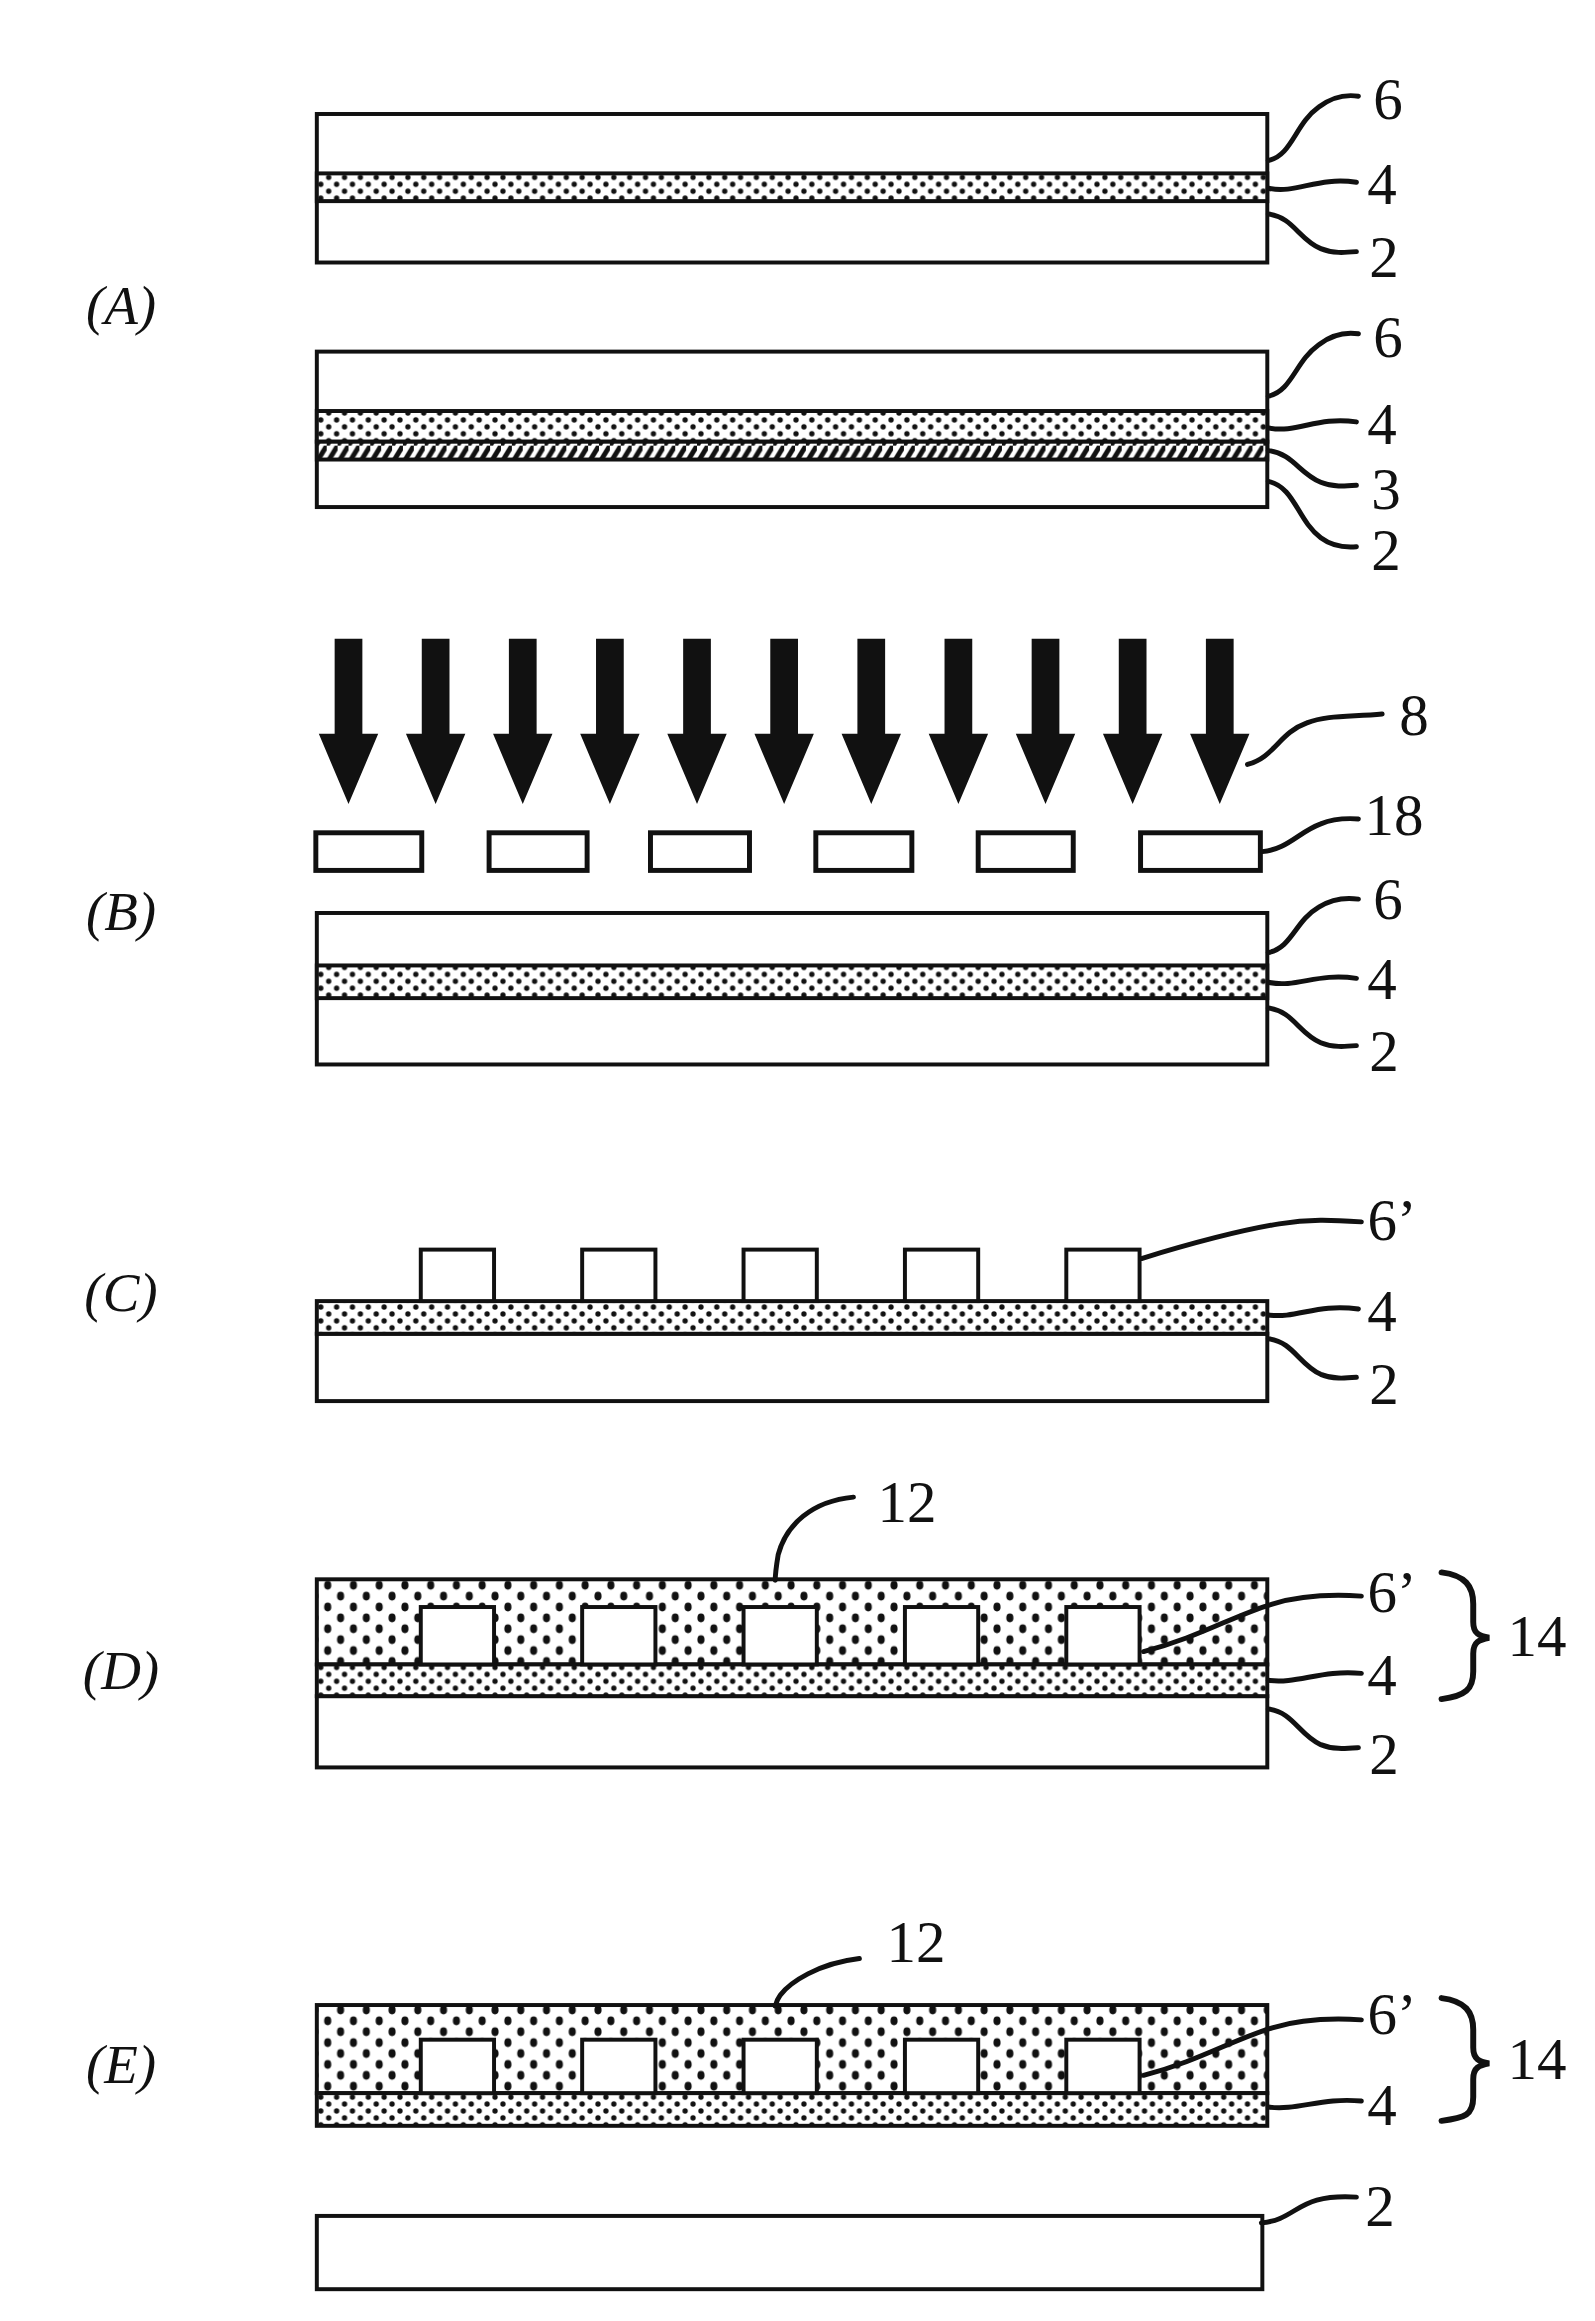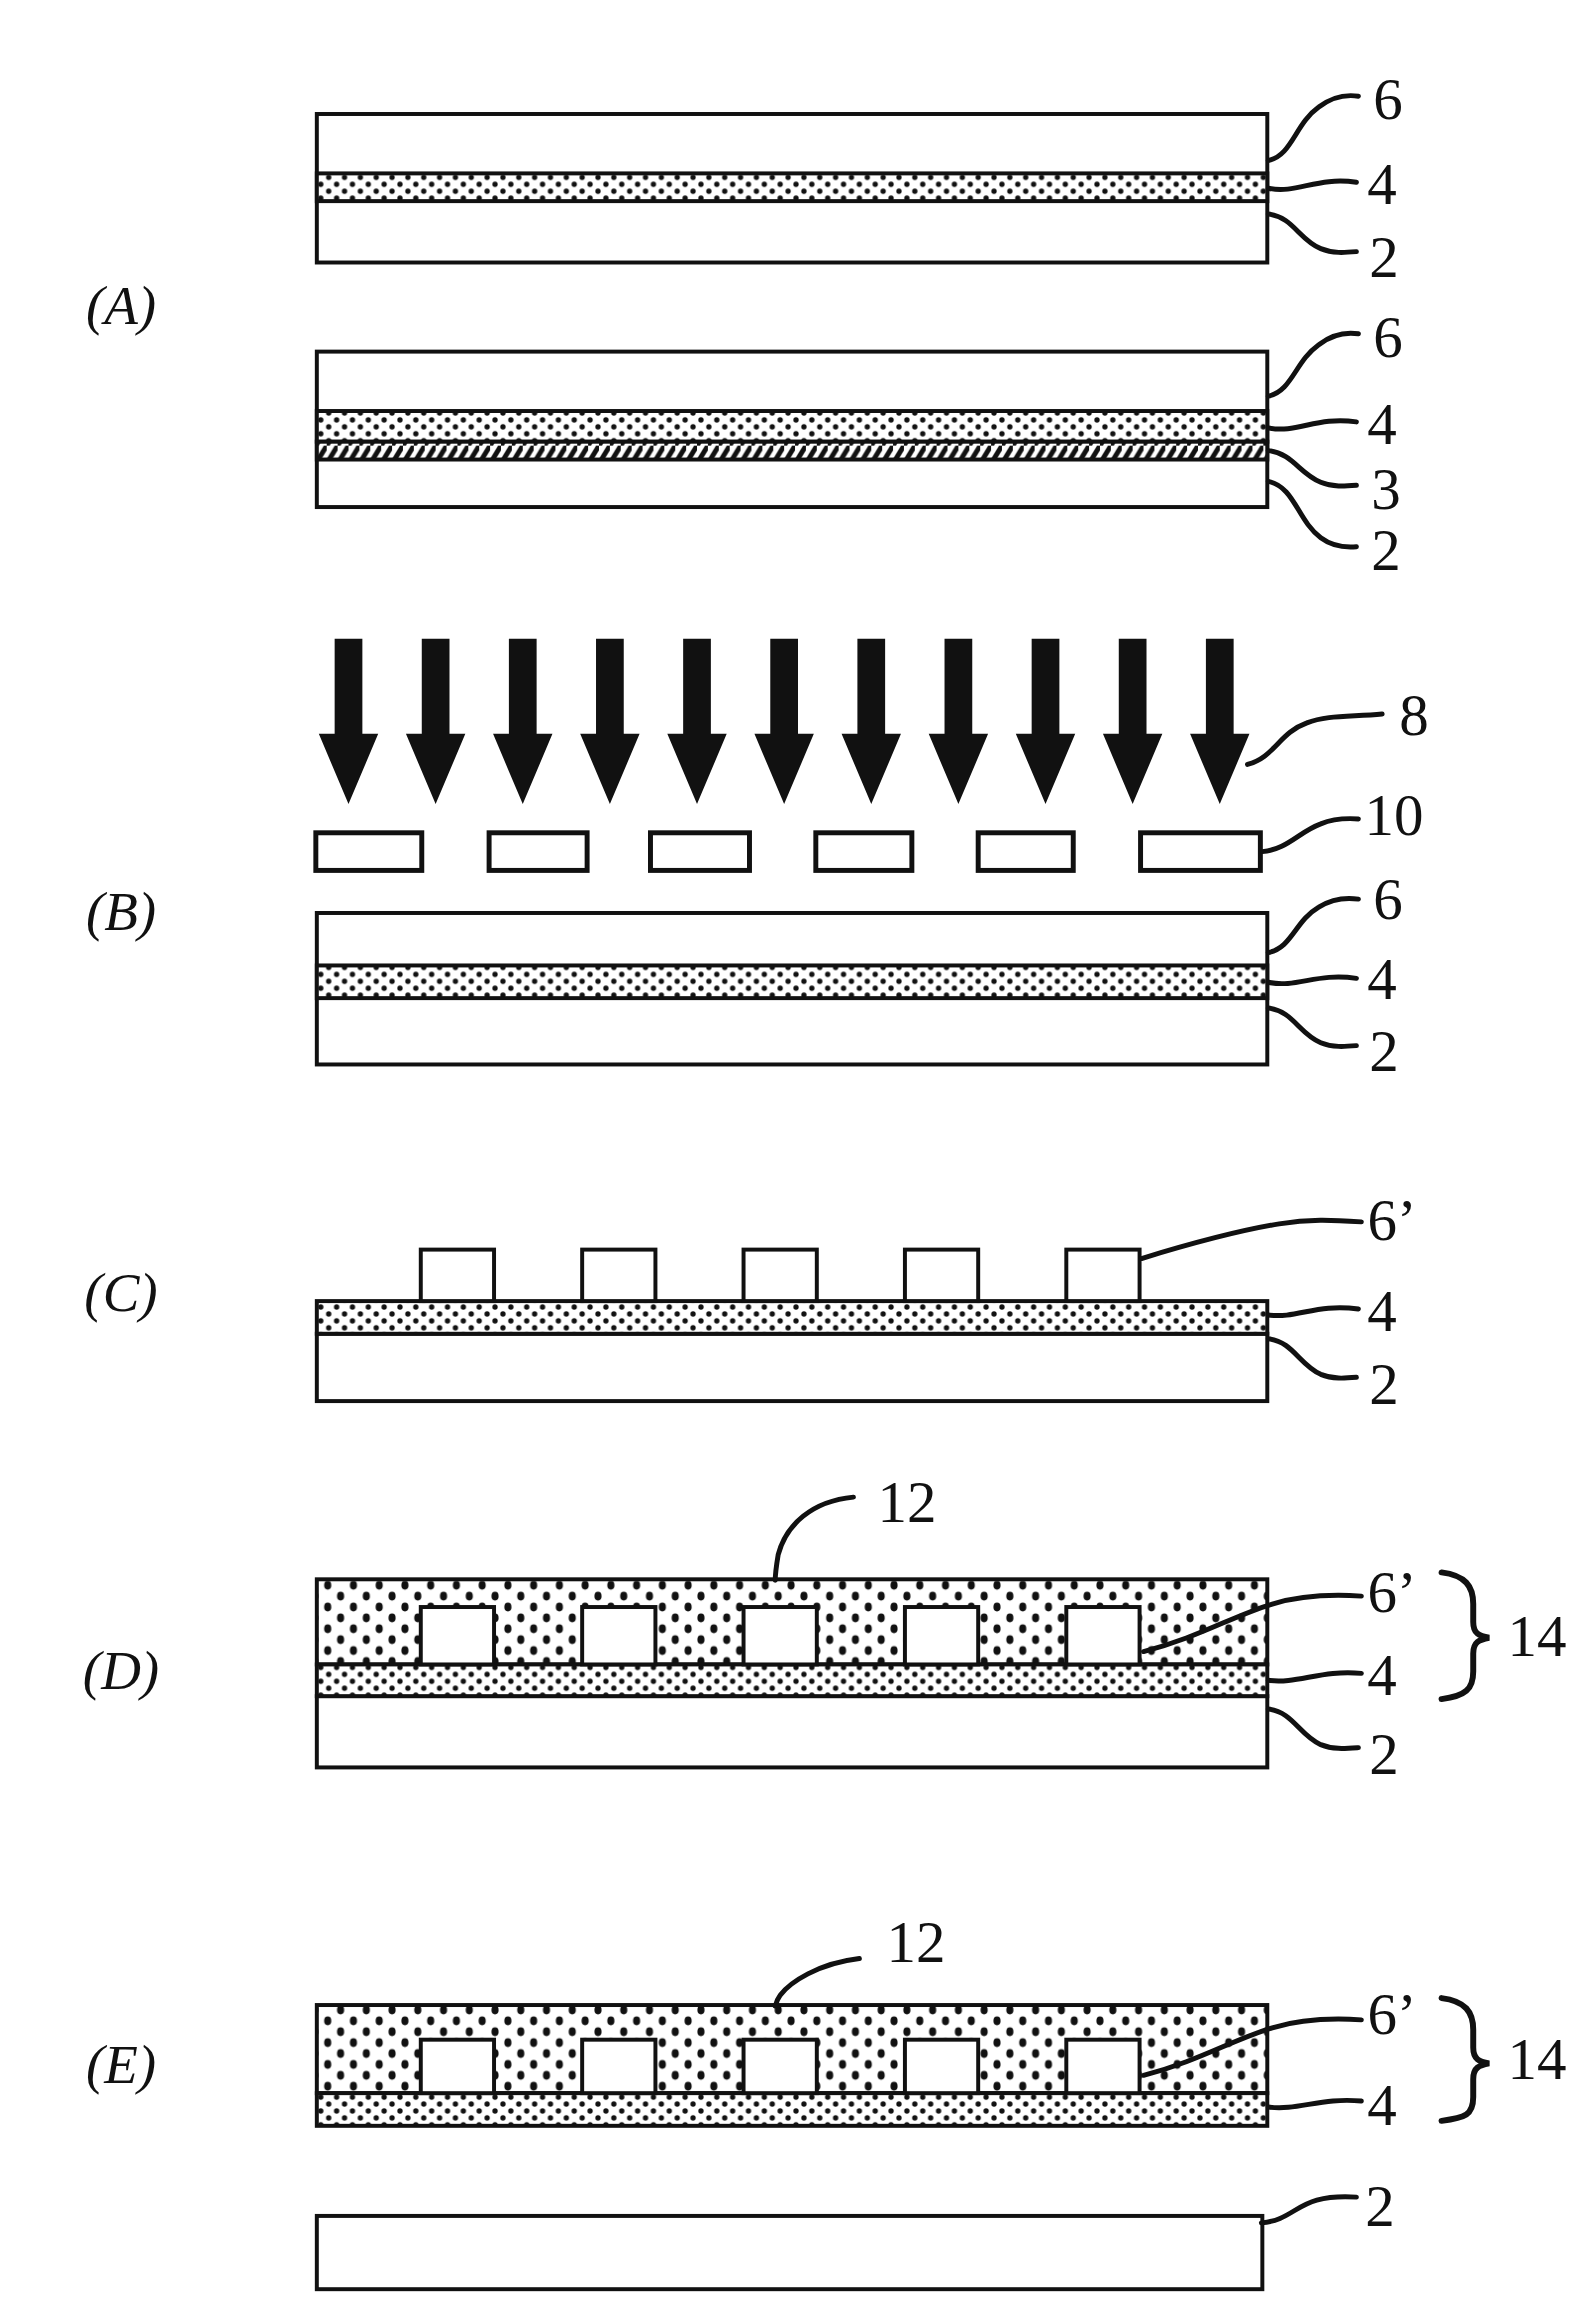--- a/index.html
+++ b/index.html
@@ -155,21 +155,21 @@
   <span class="lbl num" style="left:1388px;top:99px">6</span>
   <span class="lbl num" style="left:1382px;top:184px">4</span>
   <span class="lbl num" style="left:1384px;top:257px">2</span>
 
   <span class="lbl num" style="left:1388px;top:337px">6</span>
   <span class="lbl num" style="left:1382px;top:424px">4</span>
   <span class="lbl num" style="left:1386px;top:489px">3</span>
   <span class="lbl num" style="left:1386px;top:550px">2</span>
 
   <span class="lbl num" style="left:1414px;top:715px">8</span>
-  <span class="lbl num" style="left:1394px;top:815px">10</span>
+  <span class="lbl num" style="left:1394px;top:815px">18</span>
   <span class="lbl num" style="left:1388px;top:899px">6</span>
   <span class="lbl num" style="left:1382px;top:979px">4</span>
   <span class="lbl num" style="left:1384px;top:1051px">2</span>
 
   <span class="lbl num" style="left:1392px;top:1220px">6’</span>
   <span class="lbl num" style="left:1382px;top:1311px">4</span>
   <span class="lbl num" style="left:1384px;top:1384px">2</span>
 
   <span class="lbl num" style="left:907px;top:1502px">12</span>
   <span class="lbl num" style="left:1392px;top:1592px">6’</span>

